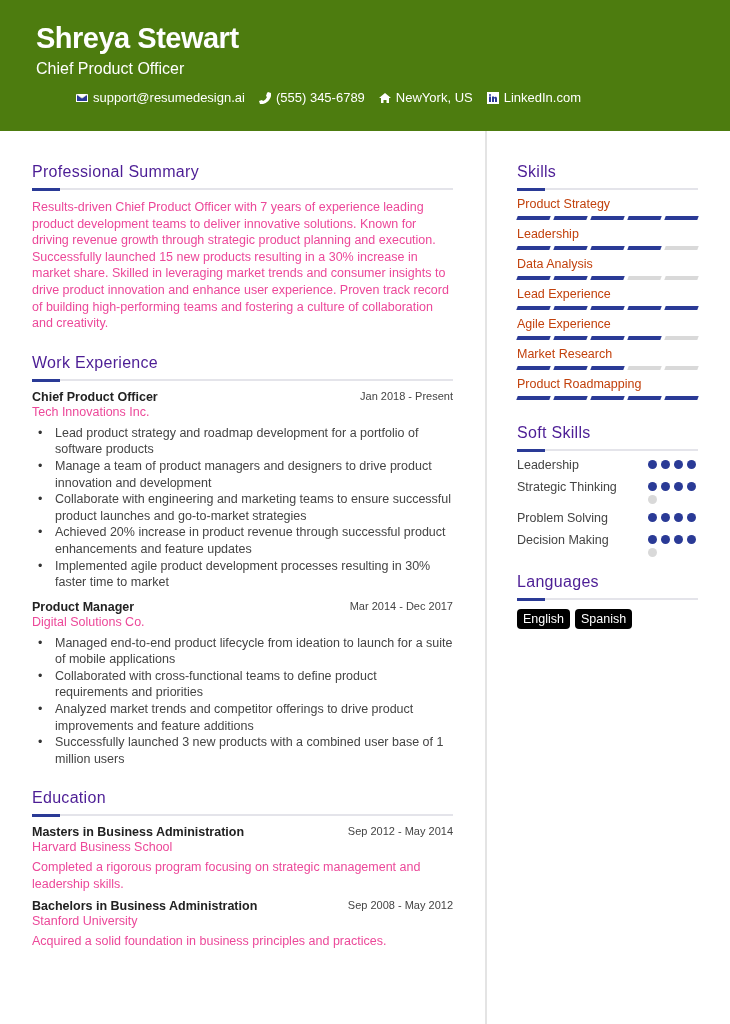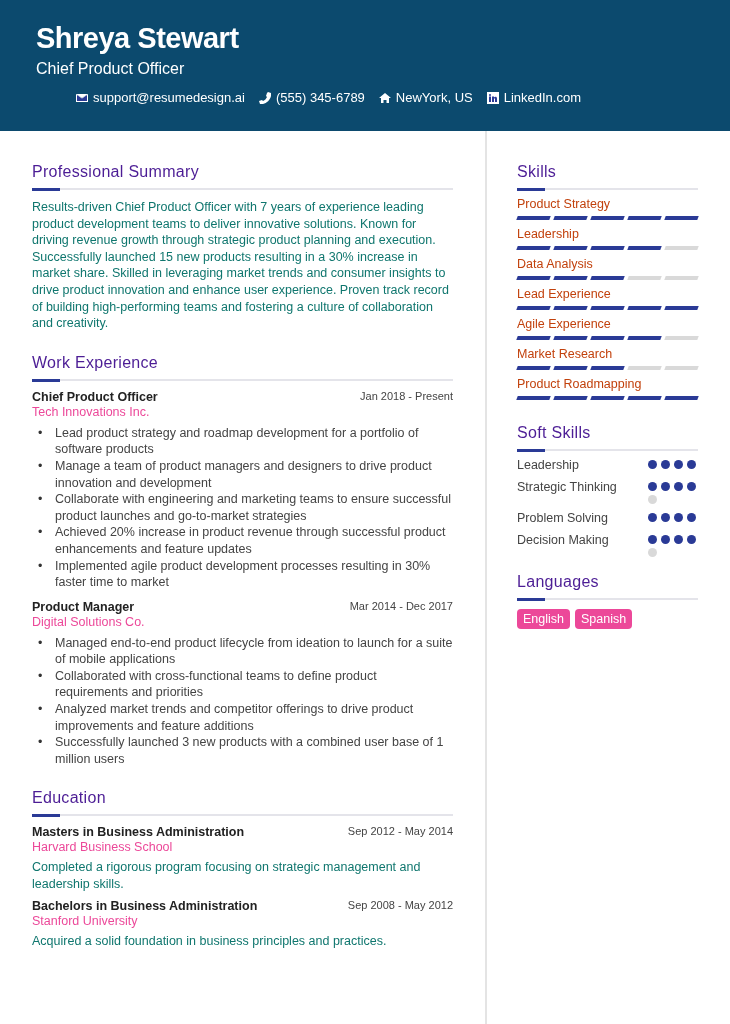--- a/index.html
+++ b/index.html
@@ -1,49 +1,49 @@
 <!DOCTYPE html>
 <html><head>
   <meta charset="utf-8">
   <style>
     * { box-sizing: border-box; margin: 0; padding: 0; }
     html, body { width: 730px; height: 1024px; background: #ffffff; overflow: hidden; }
     body { font-family: "Liberation Sans", sans-serif; color: #333; position: relative; }
-    .header { position: absolute; left: 0; top: 0; width: 730px; height: 131px; background: #0c4a6e; color: #fff; }
+    .header { position: absolute; left: 0; top: 0; width: 730px; height: 131px; background: #4d7c0f; color: #fff; }
     .name { position: absolute; left: 36px; top: 22px; font-size: 29px; font-weight: bold; letter-spacing: -0.5px; }
     .title { position: absolute; left: 36px; top: 60px; font-size: 16px; }
     .contacts { position: absolute; left: 36px; top: 90px; display: flex; gap: 14px; font-size: 13px; align-items: center; padding-left: 40px; }
     .contact { display: flex; align-items: center; gap: 5px; }
     .contact svg { width: 12px; height: 12px; fill: #fff; }
     .vdivider { position: absolute; left: 485px; top: 131px; width: 2px; height: 893px; background: #e4e4e4; }
     .left { position: absolute; left: 32px; top: 131px; width: 421px; }
     .right { position: absolute; left: 517px; top: 131px; width: 181px; }
     .sec-title { font-size: 16px; font-weight: normal; color: #4c1d95; letter-spacing: 0.3px; }
     .sec-rule { position: relative; height: 2px; background: #e4e4ea; margin-top: 7px; }
     .sec-rule::before { content: ""; position: absolute; left: 0; top: 0; width: 28px; height: 3px; background: #2a3a96; }
-    .para { font-size: 12.5px; line-height: 16.6px; color: #0f766e; margin-top: 9px; }
+    .para { font-size: 12.5px; line-height: 16.6px; color: #ec4899; margin-top: 9px; }
     .job-head { display: flex; justify-content: space-between; margin-top: 9px; }
     .job-role { font-size: 12.5px; font-weight: bold; color: #222; }
     .job-date { font-size: 11px; color: #444; }
     .job-company { font-size: 12.5px; color: #ec4899; margin-top: 1px; }
     ul.bullets { list-style: none; margin-top: 6px; margin-left: 6px; }
     ul.bullets li { position: relative; padding-left: 17px; font-size: 12.5px; line-height: 16.6px; color: #444; }
     ul.bullets li::before { content: "•"; position: absolute; left: 0; top: 0; color: #333; }
     .skill { margin-top: 7px; }
     .skill-name { font-size: 12.5px; color: #c2410c; }
     .bars { display: flex; gap: 4px; margin-top: 5px; }
     .bar { width: 33px; height: 4px; background: #d9d9d9; transform: skewX(-20deg); }
     .bar.on { background: #2a3a96; }
     .soft { display: flex; justify-content: space-between; margin-top: 6px; }
     .soft-name { font-size: 12.5px; color: #444; width: 110px; line-height: 16px; }
     .dots { display: flex; flex-wrap: wrap; width: 50px; gap: 4px; padding-top: 3px; align-content: flex-start; }
     .dot { width: 9px; height: 9px; border-radius: 50%; background: #d9d9d9; }
     .dot.on { background: #2a3a96; }
     .langs { display: flex; gap: 5px; margin-top: 9px; }
-    .lang { background: #ec4899; color: #fff; font-size: 12.5px; padding: 3px 6px; border-radius: 4px; }
+    .lang { background: #000000; color: #fff; font-size: 12.5px; padding: 3px 6px; border-radius: 4px; }
   </style>
 </head>
 <body>
 
 <div class="header">
   <div class="name">Shreya Stewart</div>
   <div class="title">Chief Product Officer</div>
   <div class="contacts">
     <div class="contact">
       <svg viewBox="0 0 12 12">

